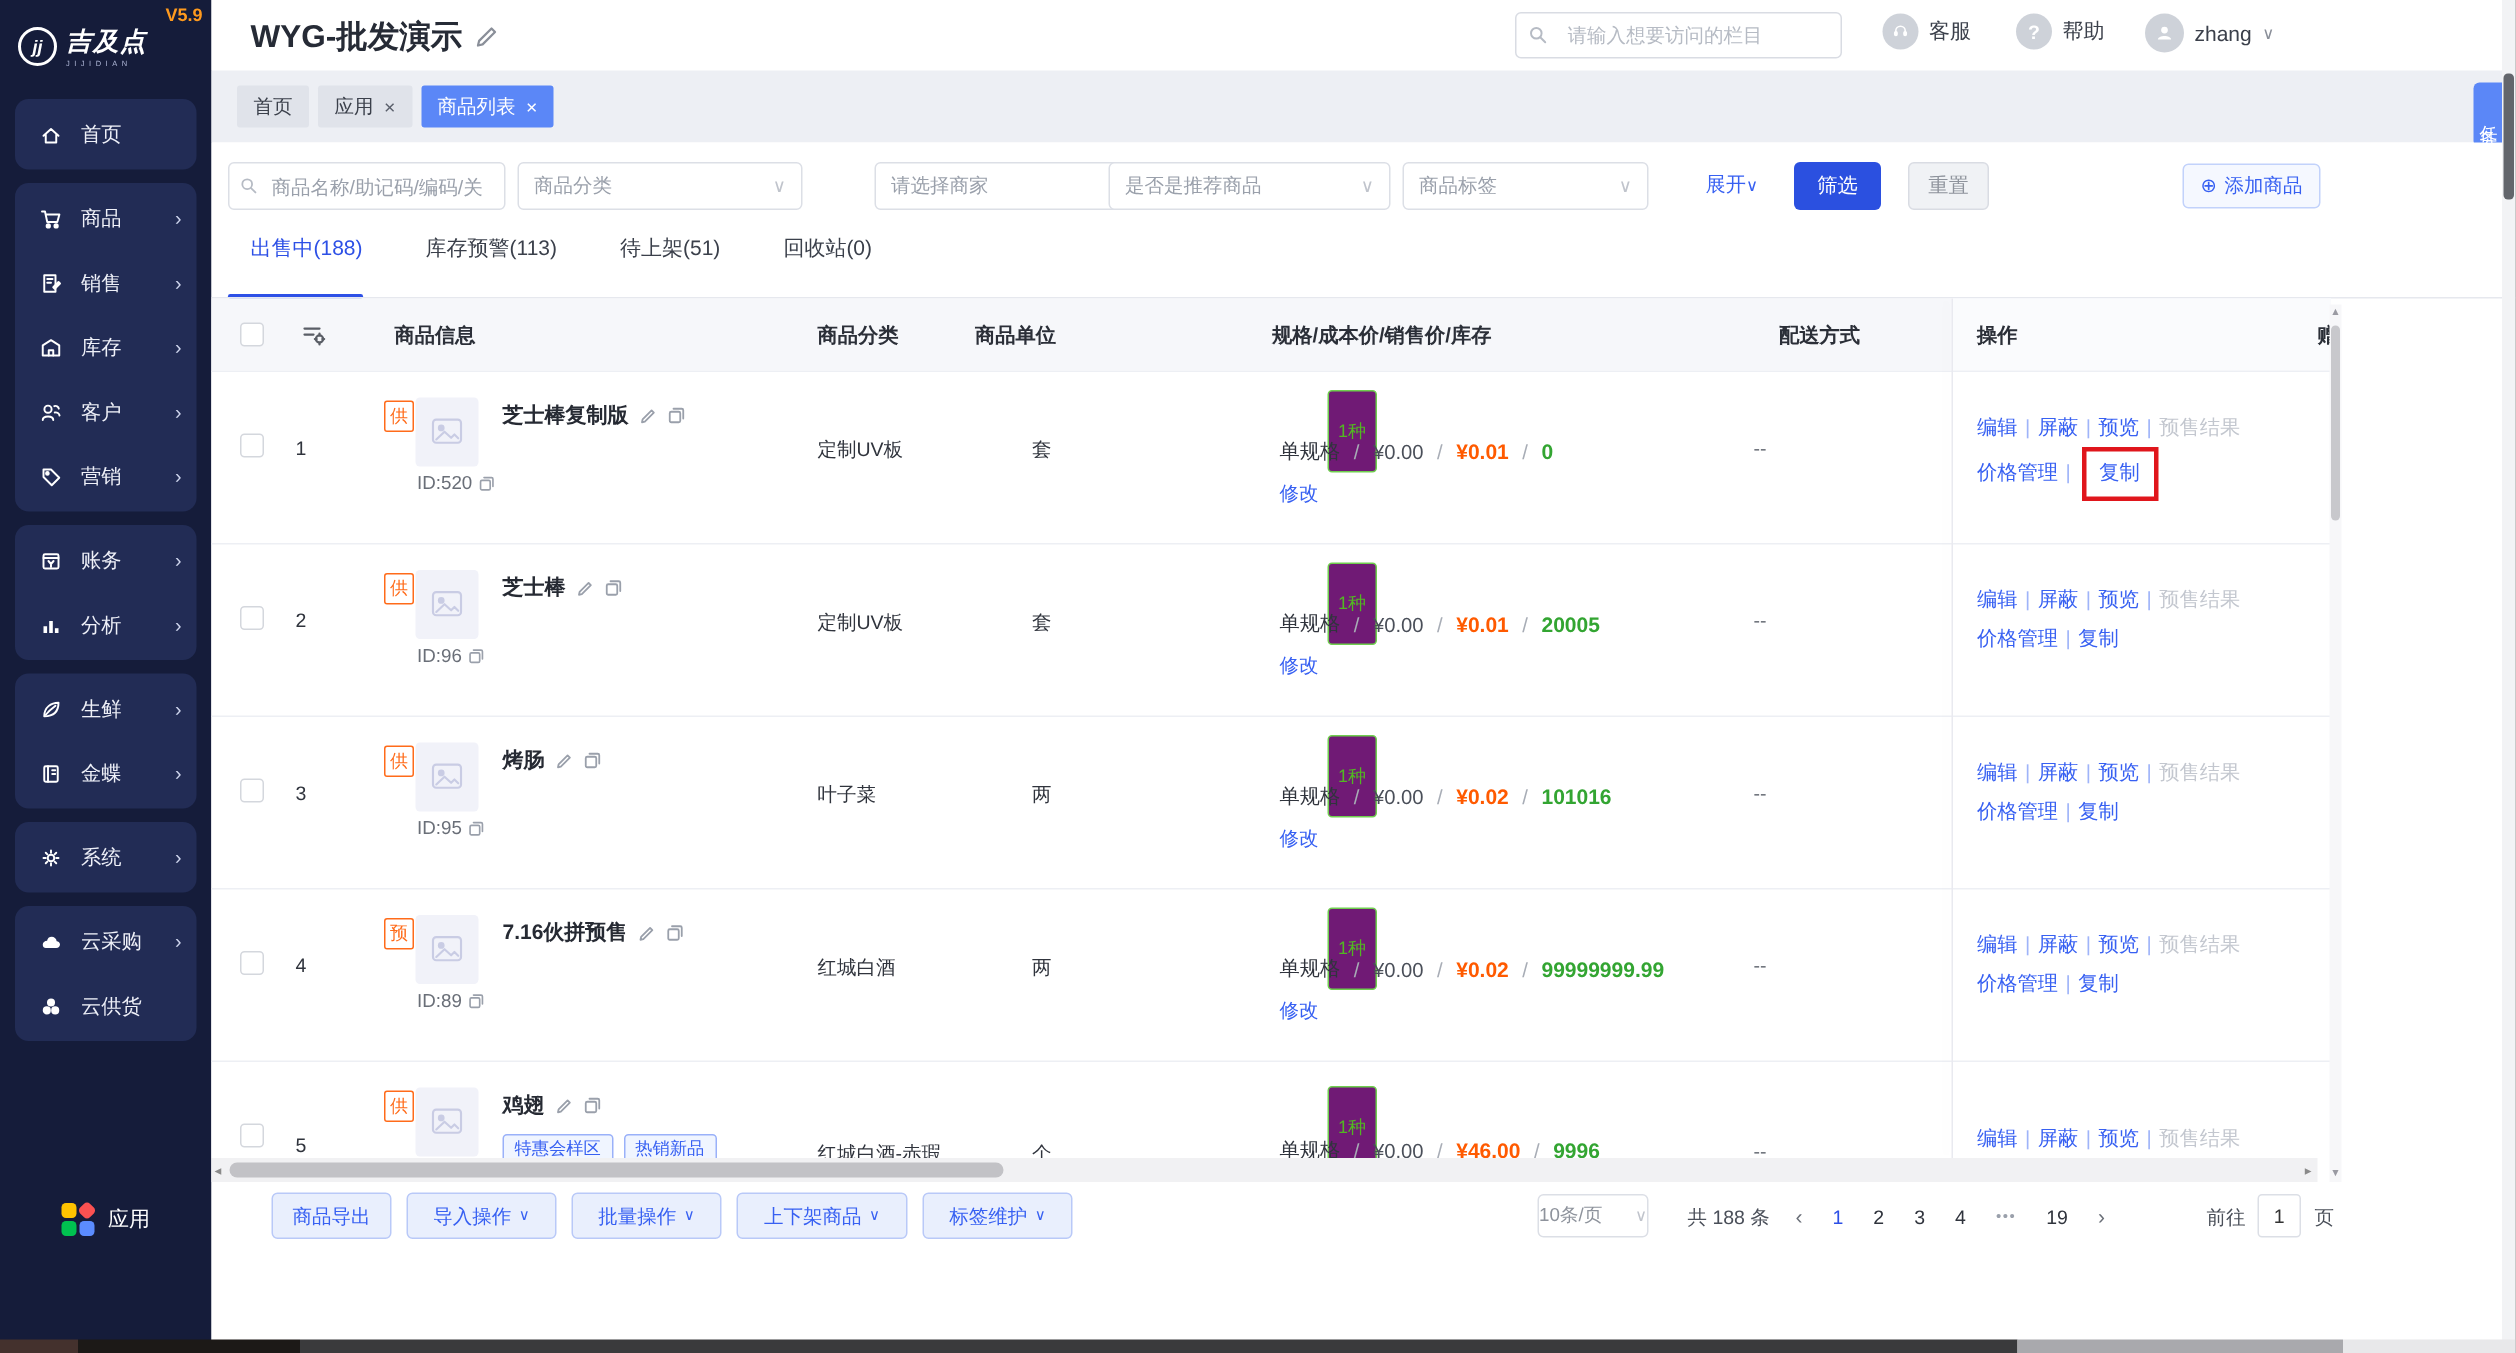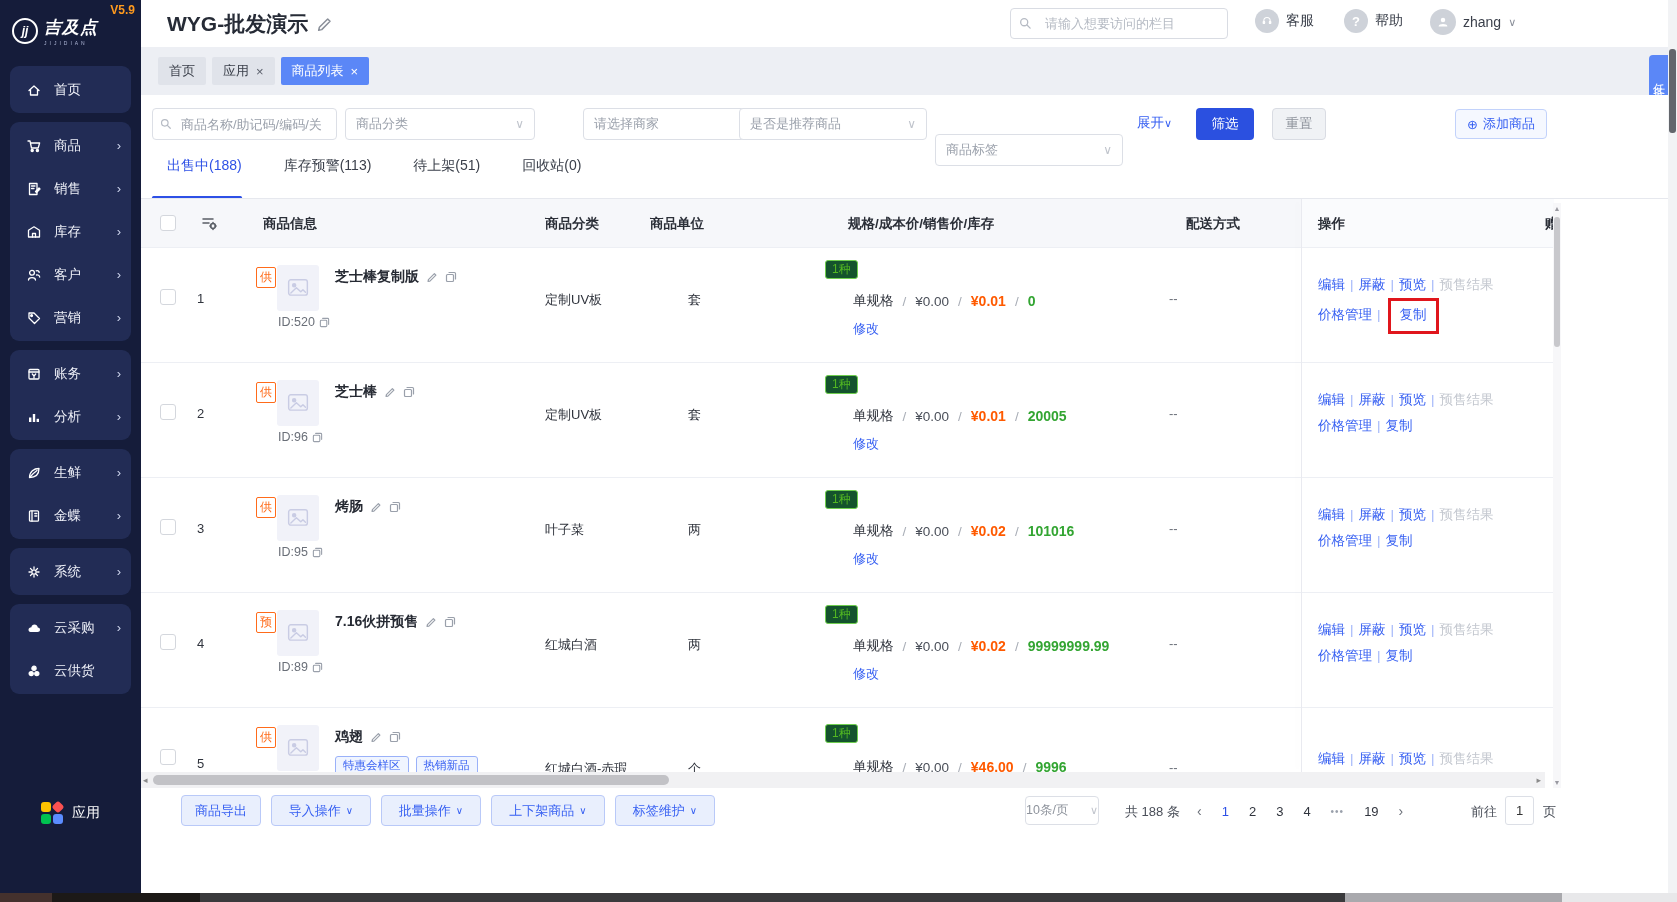--- a/index.html
+++ b/index.html
@@ -54,21 +54,21 @@
   .content { position:absolute; left:141px; top:95px; width:1536px; height:807px; background:#fff; }
   
   .fitem { position:absolute; top:13px; height:32px; }
   .f-search { left:11px; width:185px; }
   .f-search input { width:100%; height:100%; border:1px solid #dcdfe6; border-radius:4px; padding:0 8px 0 28px; font-size:13px; outline:none; font-family:inherit; color:#333; }
   .f-search input::placeholder { color:#9aa0ab; }
   .f-search svg { position:absolute; left:8px; top:10px; width:12px; height:12px; }
   .fsel { border:1px solid #dcdfe6; border-radius:4px; background:#fff; color:#9aa0ab; display:flex; align-items:center; justify-content:space-between; padding:0 10px; cursor:pointer; }
   .fsel .arr { color:#c0c4cc; font-size:12px; }
   .sel-cat { left:204px; width:190px; } .sel-mer { left:410px; width:188px;margin-left:32px; }
-  .sel-rec { left:598px; width:188px; } .sel-tag { left:794px; width:188px;margin-top:26px; }
+  .sel-rec { left:598px; width:188px; } .sel-tag { left:794px; width:164px; }
   .expand { left:996px; top:19px; height:20px; color:#3760f2; cursor:pointer; font-size:13.5px; }
   .expand .arr { font-size:11px; }
   .btn-filter { left:1055px; width:58px; background:#2b50e0; color:#fff; border:none; border-radius:4px; font-size:13.5px; cursor:pointer; font-family:inherit; }
   .btn-reset { left:1131px; width:54px; background:#f0f2f5; color:#8e939c; border:1px solid #d9dce3; border-radius:4px; font-size:13.5px; cursor:pointer; font-family:inherit; }
   .btn-add { left:1314px; top:14px; width:92px; height:30px; background:#f5f8ff; border:1px solid #c2d2fb; color:#3760f2; border-radius:4px; font-size:13px; cursor:pointer; display:flex; align-items:center; justify-content:center; gap:5px; font-family:inherit; }
   
   .stabs { position:absolute; left:26px; top:62px; display:flex; gap:42px; font-size:14px; color:#3b404b; }
   .stab { cursor:pointer; }
   .stab.active { color:#2d50e6; }
   .stab-line { position:absolute; left:11px; top:101px; width:90px; height:3px; background:#2d50e6; border-radius:2px; }
@@ -89,21 +89,21 @@
   .r5 { top:612px; height:65px; overflow:hidden; }
   .c-check { left:19px; top:41px; }
   .c-idx { position:absolute; left:56px; top:43px; }
   .c-badge { position:absolute; left:115px; top:19px; border:1px solid #ff6b1a; color:#ff6b1a; font-size:12px; padding:1px 3px; border-radius:2px; background:#fff; }
   .c-img { position:absolute; left:136px; top:17px; width:42px; height:46px; background:#f1f2f9; border-radius:3px; display:flex; align-items:center; justify-content:center; }
   .c-name { position:absolute; left:194px; top:20px; display:flex; align-items:center; gap:7px; }
   .pname { font-weight:bold; font-size:14px; color:#262a33; }
   .c-id { position:absolute; left:137px; top:67px; color:#6a6f78; font-size:12.5px; display:flex; align-items:center; gap:4px; }
   .c-cat { position:absolute; left:404px; top:43px; }
   .c-unit { position:absolute; left:547px; top:43px; }
-  .spec-badge { position:absolute; left:684px; top:12px; border:1px solid #6fce4e; color:#52b722; background:#14532d; font-size:12px; padding:0 6px; border-radius:3px; }
+  .spec-badge { position:absolute; left:744px; top:12px; border:1px solid #6fce4e; color:#52b722; background:#701a75; font-size:12px; padding:18px 6px; border-radius:3px; }
   .spec-line { position:absolute; left:712px; top:44px; display:flex; align-items:center; gap:9px; font-size:13.5px; }
   .spec-line .sep { color:#a8adb6; }
   .spec-cost { color:#4a4f59; }
   .spec-price { color:#ff5a00; font-weight:bold; font-size:14px; }
   .spec-stock { color:#33a532; font-weight:bold; font-size:14px; }
   .c-modify { position:absolute; left:712px; top:72px; color:#3760f2; cursor:pointer; }
   .c-del { position:absolute; left:1028px; top:43px; color:#6a6f78; }
   .c-ops { position:absolute; left:1177px; top:24px; width:230px; line-height:26px; font-size:13.5px; }
   .lnk { color:#3760f2; cursor:pointer; }
   .lnk.dis { color:#c3c7cf; cursor:default; }

